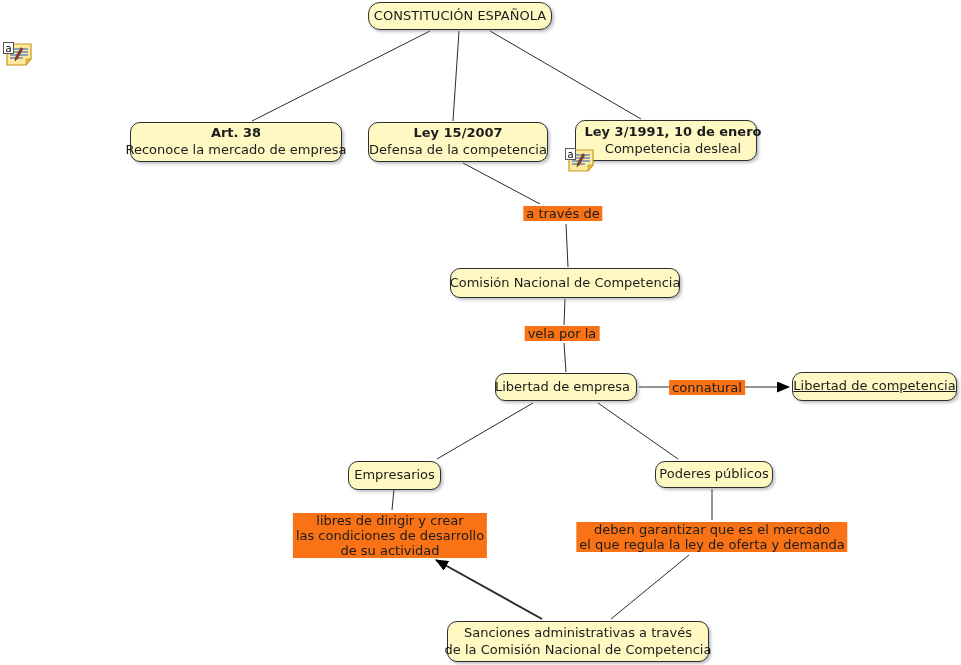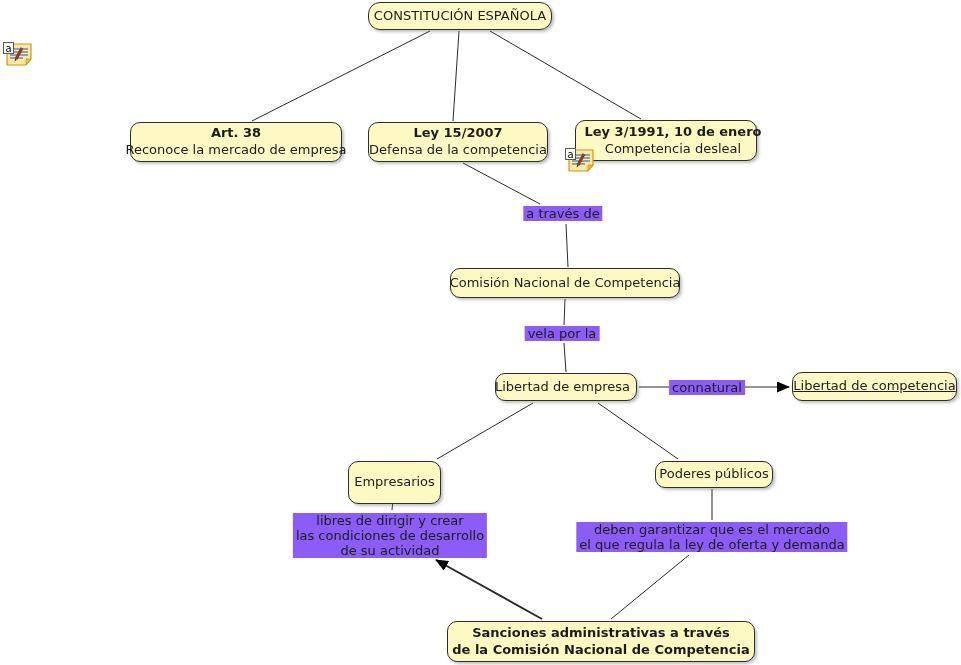--- a/index.html
+++ b/index.html
@@ -14,21 +14,21 @@
     background:#fef9c3;border:1px solid #2e2e2e;border-radius:10px;
     display:flex;flex-direction:column;align-items:center;justify-content:center;
     text-align:center;font-size:13px;line-height:1.3;white-space:nowrap;
     box-shadow:2px 2px 3px rgba(110,120,130,.45);
     padding:2px 6px;
   }
   .node .title{font-weight:bold;}
   .link-label{
     position:absolute;transform:translateX(-50%);z-index:2;
     font-size:13px;line-height:15px;text-align:center;
-    background:#8b5cf6;padding:0 3px;white-space:nowrap;
+    background:#f97316;padding:0 3px;white-space:nowrap;
   }
   .note-icon{position:absolute;z-index:3;width:30px;height:24px;}
   .note-icon svg{display:block;}
 </style>
 </head>
 <body>
 
 <div id="canvas">
 
   <svg id="edges" width="961" height="665" viewBox="0 0 961 665">
@@ -80,29 +80,29 @@
   </div>
 
   <div class="node" style="left:495px;top:373px;width:142px;height:28px;align-items:flex-end;">
     <span>Libertad de empresa</span>
   </div>
 
   <div class="node" style="left:792px;top:372px;width:165px;height:29px;text-decoration:underline;">
     <span>Libertad de competencia</span>
   </div>
 
-  <div class="node" style="left:348px;top:461px;width:93px;height:43px;">
+  <div class="node" style="left:348px;top:461px;width:93px;height:29px;">
     <span>Empresarios</span>
   </div>
 
   <div class="node" style="left:655px;top:461px;width:118px;height:27px;">
     <span>Poderes públicos</span>
   </div>
 
-  <div class="node" style="left:447px;top:621px;width:308px;height:41px;font-weight:bold;">
+  <div class="node" style="left:447px;top:621px;width:262px;height:41px;">
     <span>Sanciones administrativas a través</span>
     <span>de la Comisión Nacional de Competencia</span>
   </div>
 
   <div class="link-label" style="left:563px;top:206px;">a través de</div>
 
   <div class="link-label" style="left:562px;top:326px;">vela por la</div>
 
   <div class="link-label" style="left:707px;top:380px;">connatural</div>
 

